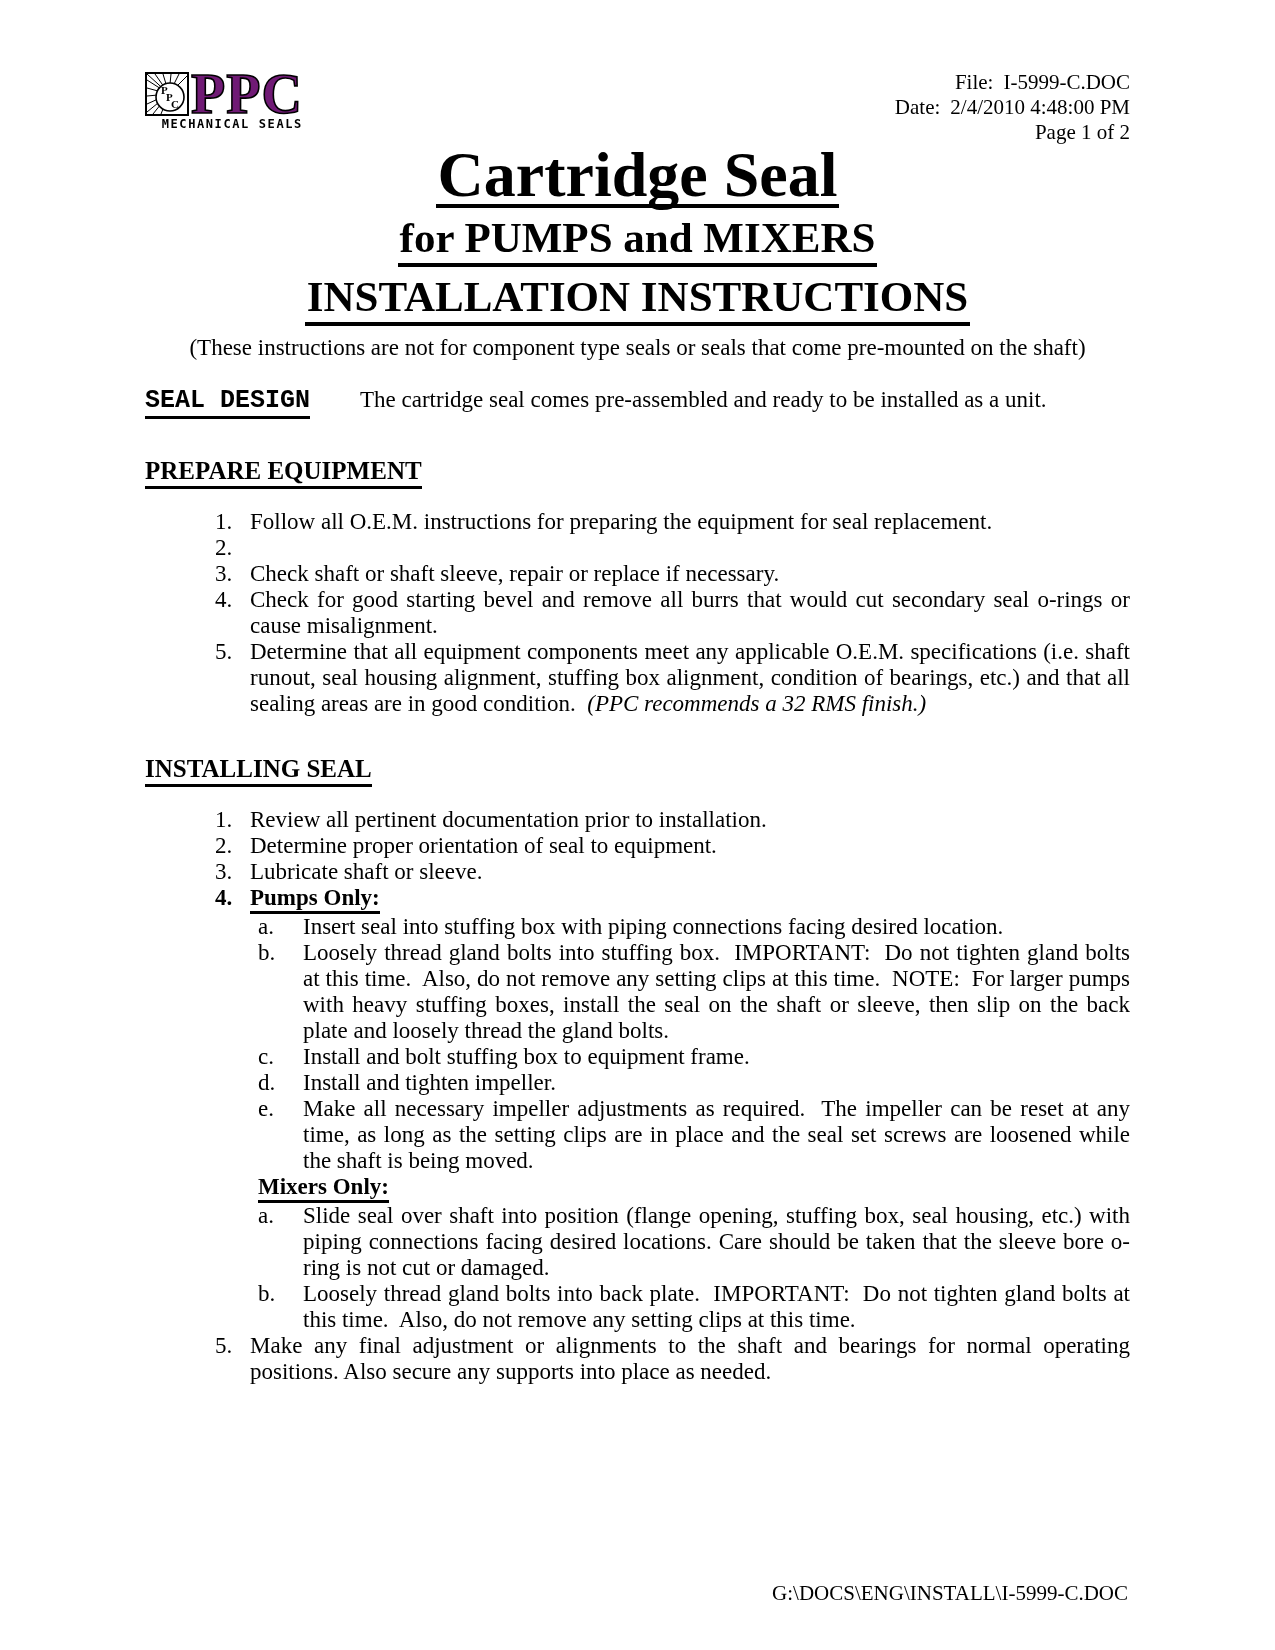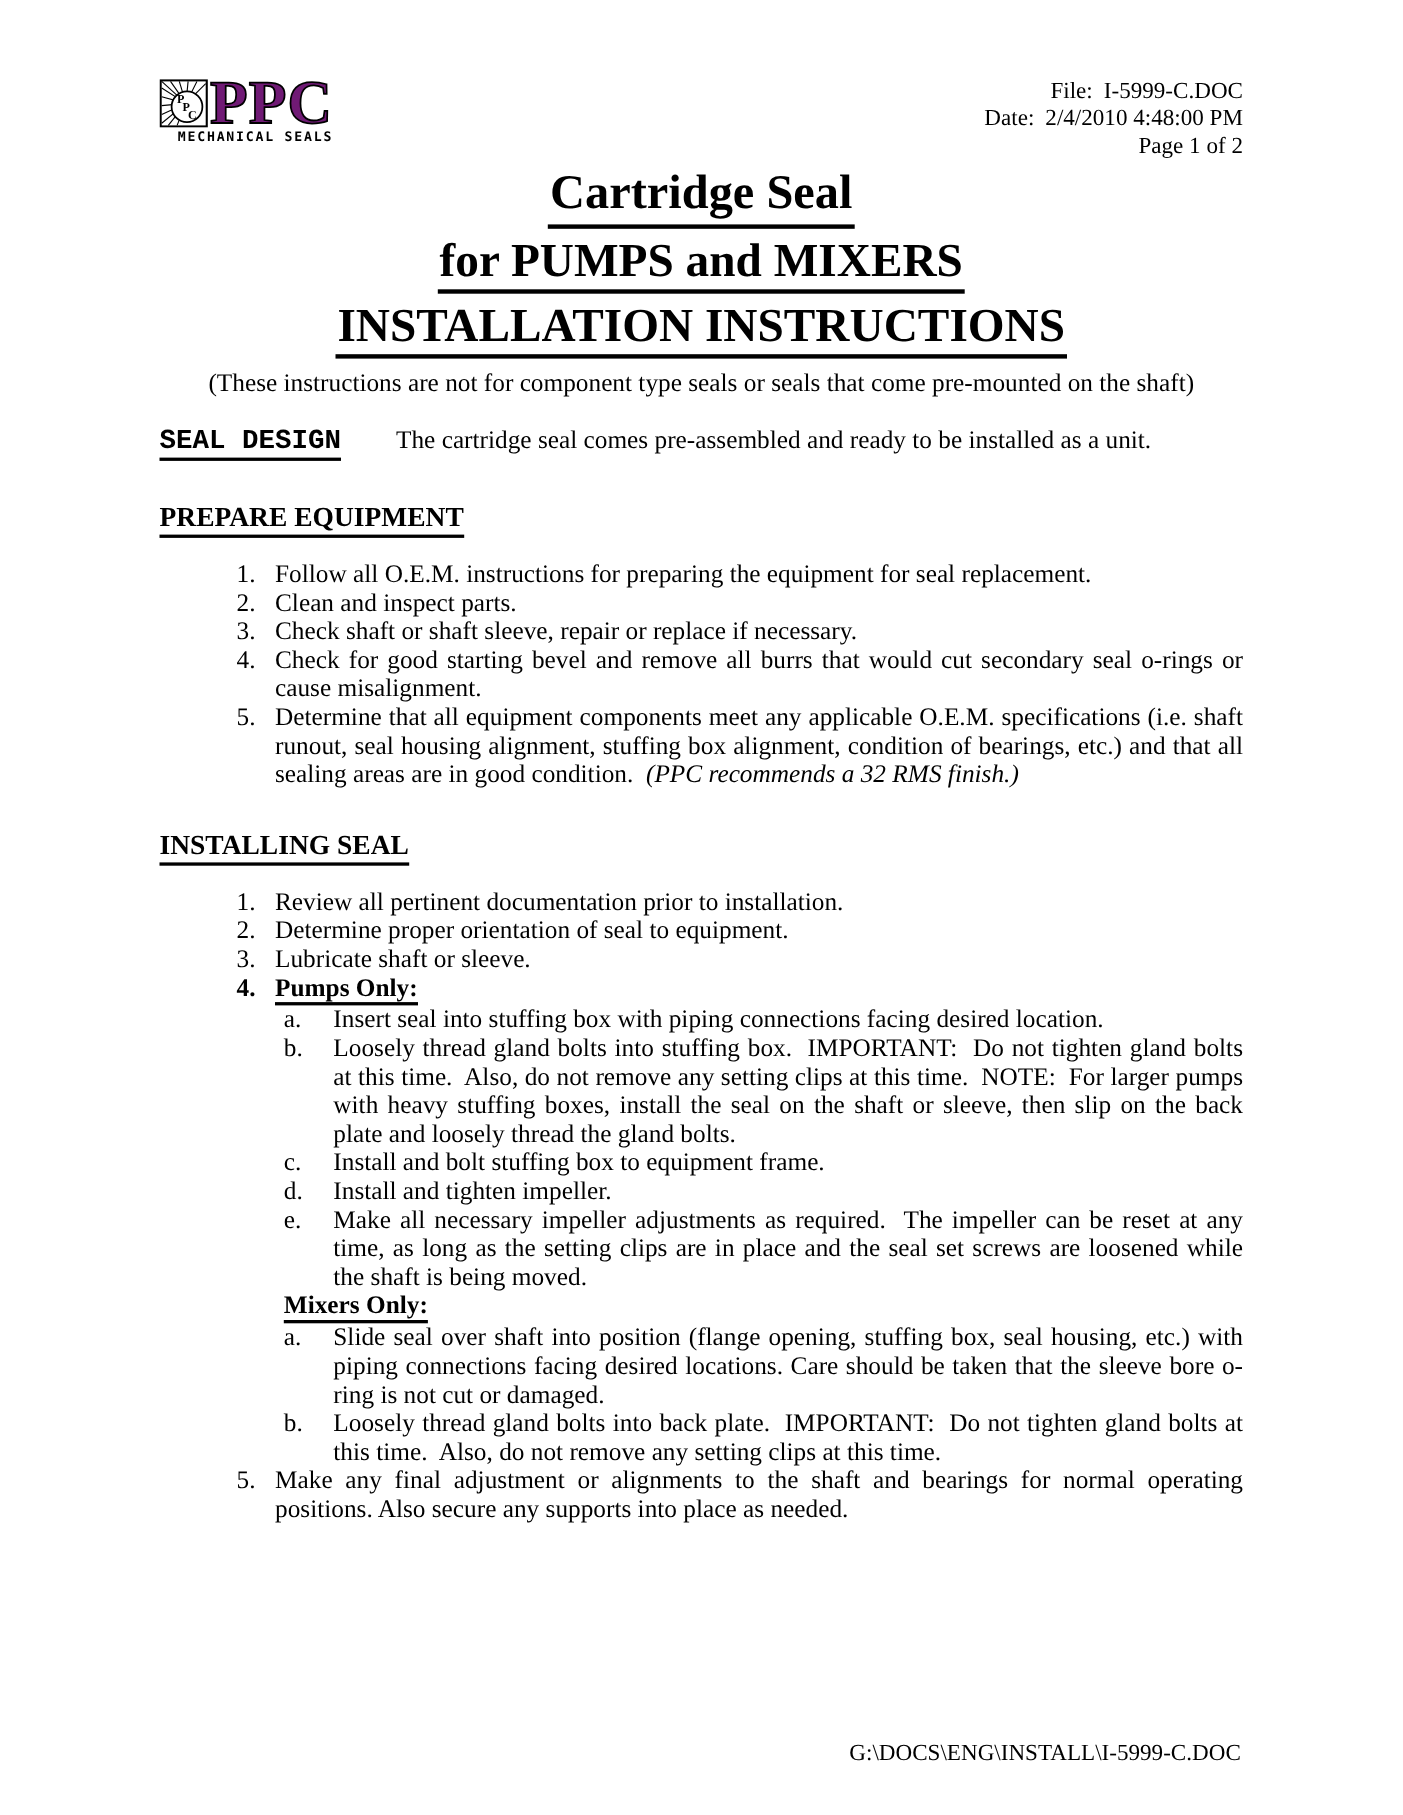--- a/index.html
+++ b/index.html
@@ -33,21 +33,21 @@
     font-weight:bold; font-size:12px; line-height:14px;
     letter-spacing:1.6px; margin-top:1px;
     white-space:nowrap;
     text-align:right;
   }
   .fileinfo { text-align:right; font-size:21px; line-height:25px; padding-top:2px; }
   .fi-row { white-space:pre;font-family:Liberation Serif, serif; }
   .fi-label { margin-right:10px; }
   
   .title-block { text-align:center; margin-top:16px; }
-  .t1 { font-size:44px; line-height:54px; font-weight:bold; }
+  .t1 { font-size:64px; line-height:54px; font-weight:bold; }
   .t2 { font-size:43px; line-height:46px; font-weight:bold; }
   .u-thick { display:inline-block; border-bottom:4px solid #000; padding:0 2px 2px 2px; }
   .t-row { margin-top:7px; }
   .note { font-size:23px; margin-top:9px; }
   
   .heading {
     font-weight:bold; font-size:25px; line-height:28px;
     display:inline-block; border-bottom:3px solid #000; padding-bottom:1px;
   }
   .seal-row { display:flex; margin-top:26px; align-items:baseline; }
@@ -127,21 +127,20 @@
 
   <div class="section">
     <span class="heading">PREPARE EQUIPMENT</span>
     <div class="list">
       <div class="li li-num">
           <span class="mk">1.</span>
           <span class="txt">Follow all O.E.M. instructions for preparing the equipment for seal replacement.</span>
         </div>
       <div class="li li-num">
           <span class="mk">2.</span>
-          <span class="txt">Clean and inspect parts.</span>
         </div>
       <div class="li li-num">
           <span class="mk">3.</span>
           <span class="txt">Check shaft or shaft sleeve, repair or replace if necessary.</span>
         </div>
       <div class="li li-num">
           <span class="mk">4.</span>
           <span class="txt">Check for good starting bevel and remove all burrs that would cut secondary seal o-rings or cause misalignment.</span>
         </div>
       <div class="li li-num">

